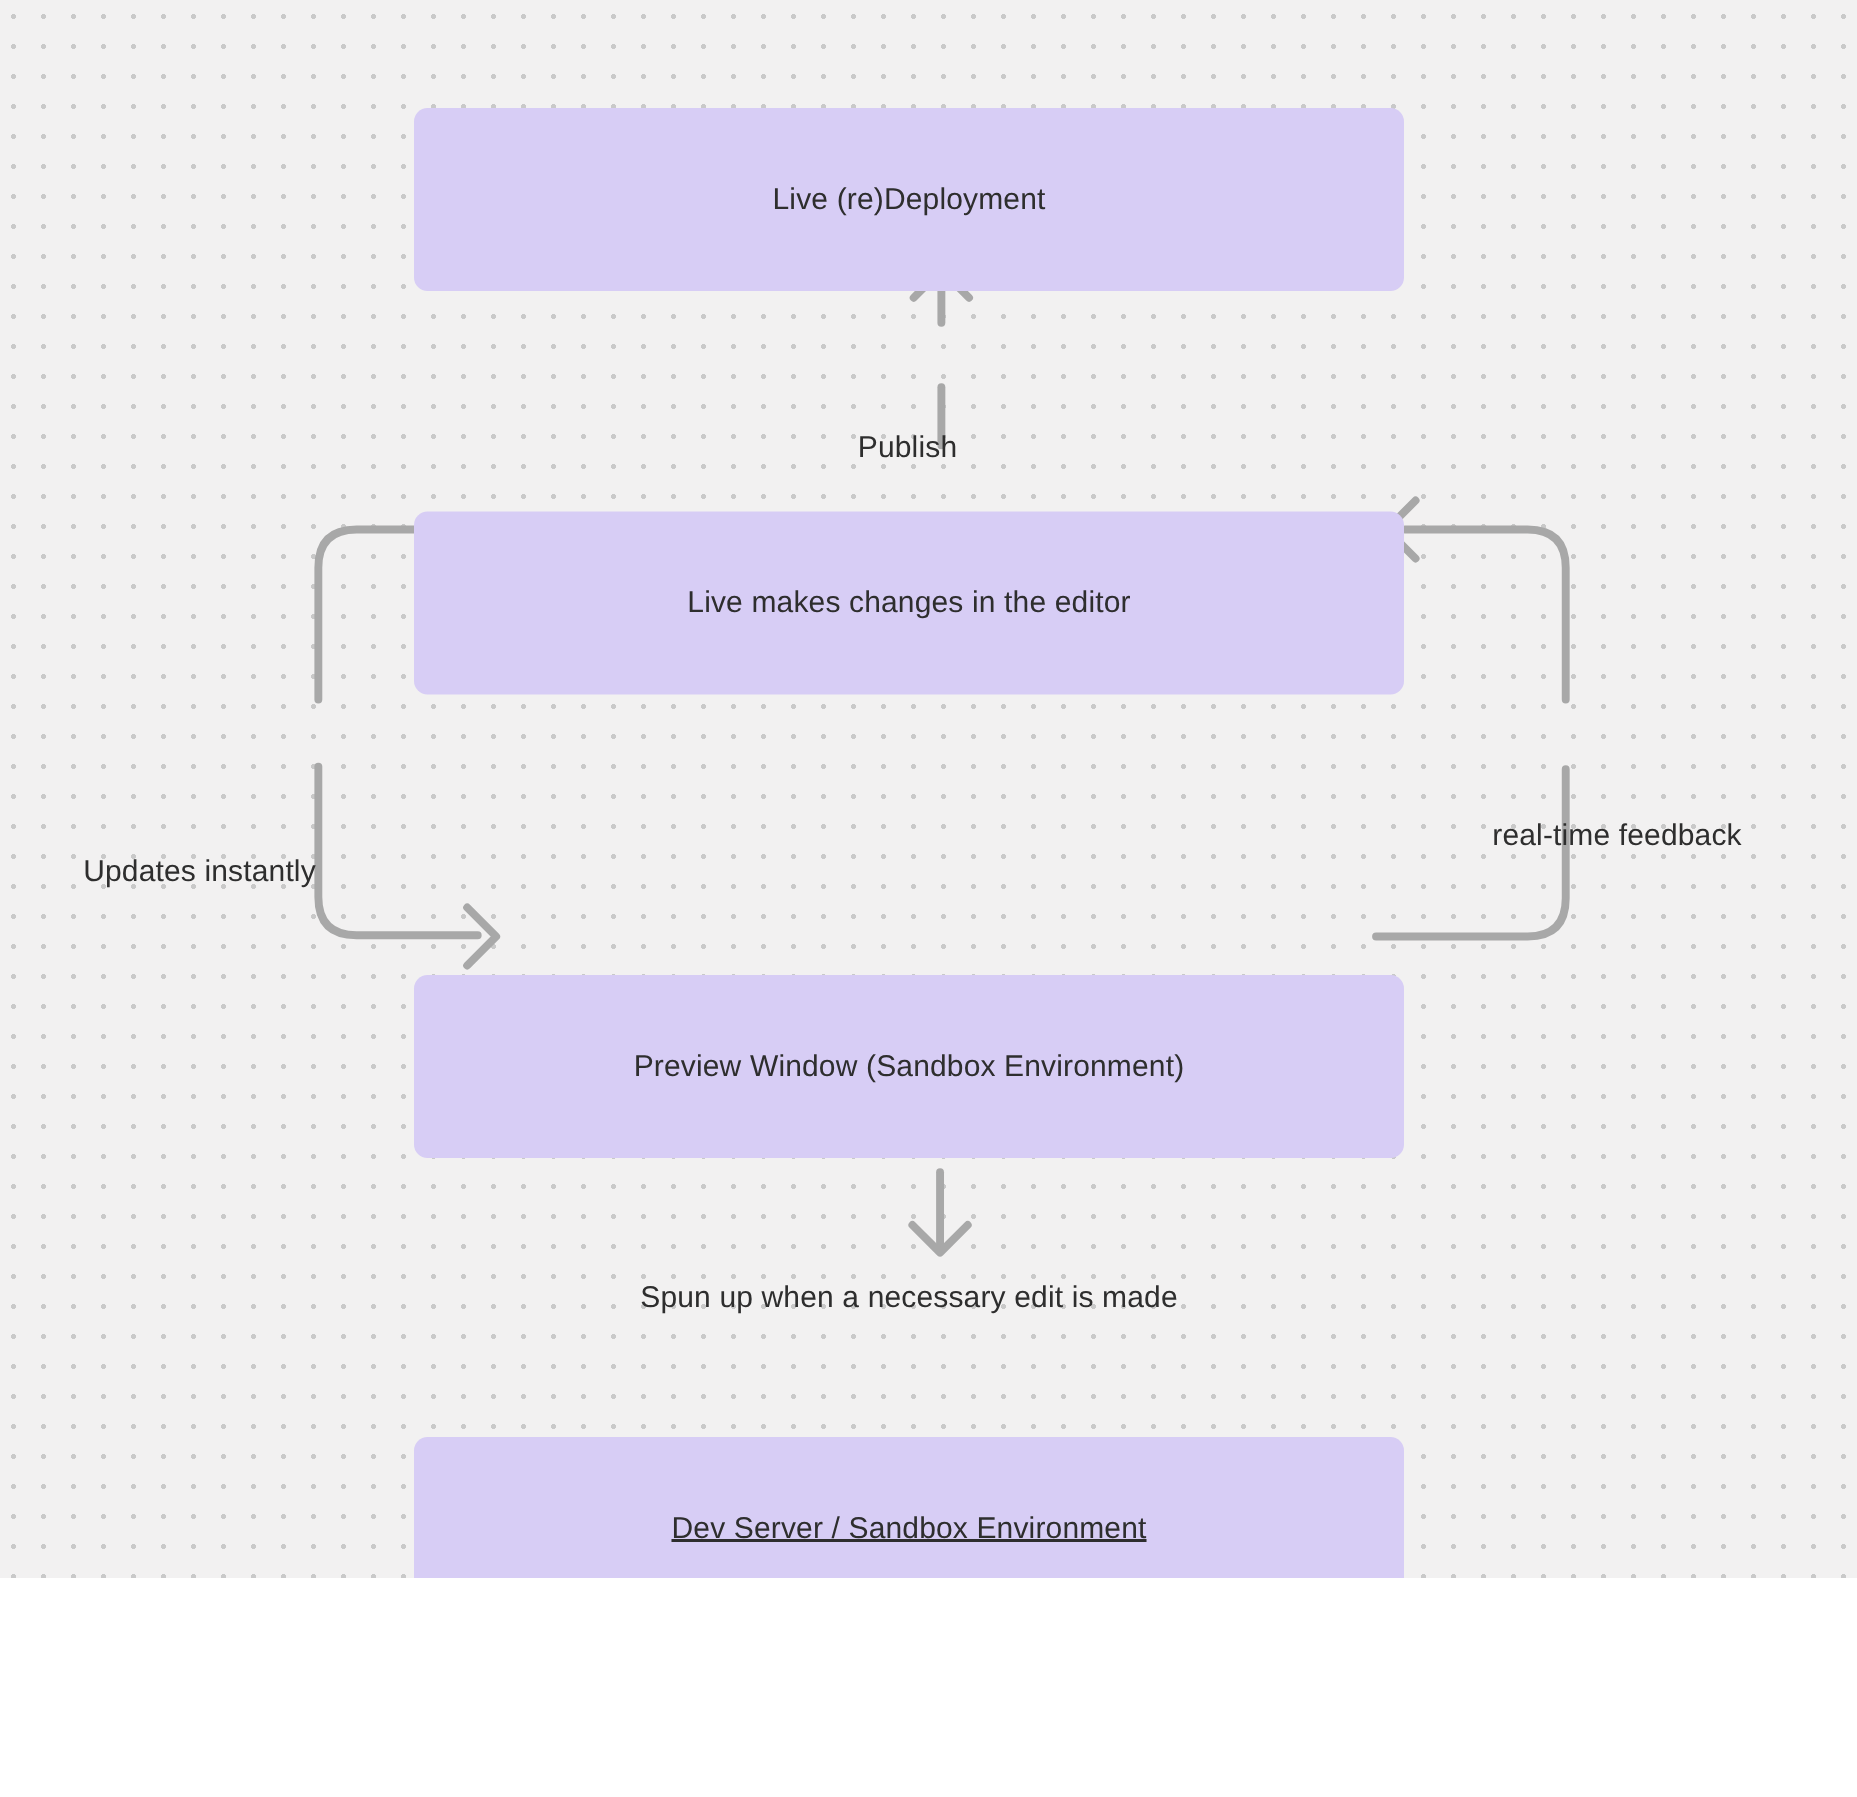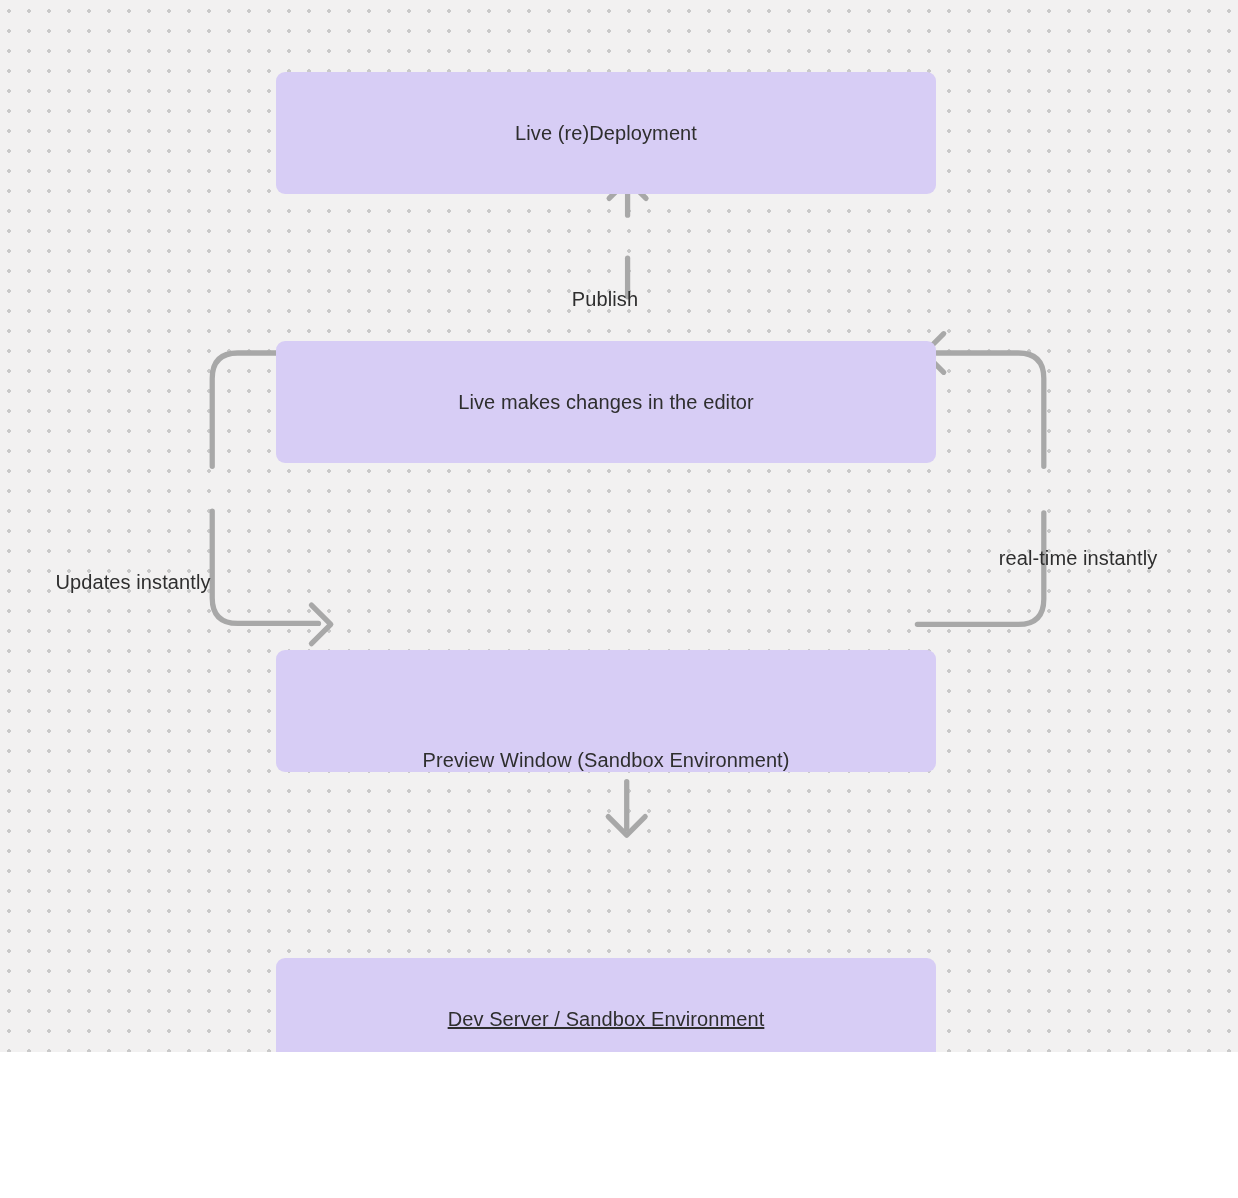--- a/index.html
+++ b/index.html
@@ -47,21 +47,21 @@
     border-radius: 9px;
     display: flex;
     align-items: center;
     justify-content: center;
     color: var(--node_text);
     font-size: 20px;
     letter-spacing: 0.1px;
   }
   .node-live      { top: 72px;  }
   .node-editor    { top: 341px; }
-  .node-preview   { top: 650px; align-items: flex-end; }
+  .node-preview   { top: 650px; }
   .node-devserver { top: 958px; text-decoration: underline; }
 
   .edge-label {
     position: absolute;
     transform: translate(-50%, -50%);
     white-space: nowrap;
     color: var(--edge_label_text);
     font-size: 20px;
     letter-spacing: 0.1px;
   }
@@ -114,15 +114,16 @@
   <div class="node node-preview">
     <span>Preview Window (Sandbox Environment)</span>
   </div>
 
   <div class="node node-devserver">
     <span>Dev Server / Sandbox Environment</span>
   </div>
 
   <div class="edge-label label-publish">Publish</div>
   <div class="edge-label label-updates">Updates instantly</div>
-  <div class="edge-label label-feedback">real-time instantly</div>
+  <div class="edge-label label-feedback">real-time feedback</div>
+  <div class="edge-label label-spunup">Spun up when a necessary edit is made</div>
 
 </div>
 
 </body></html>

